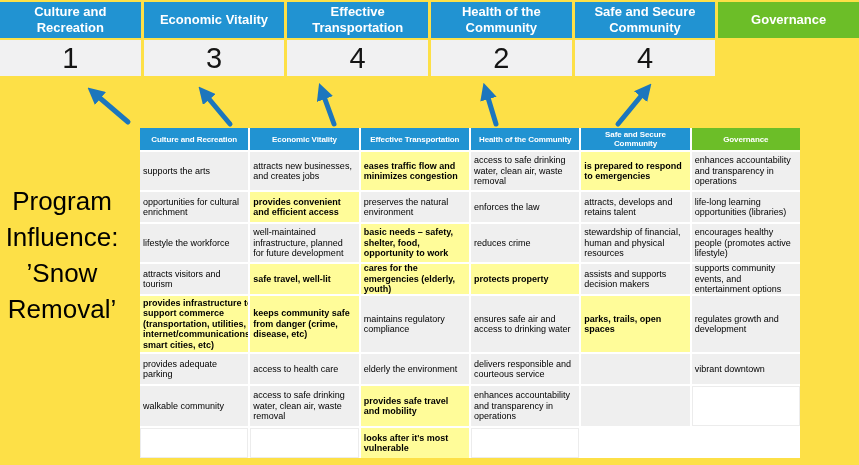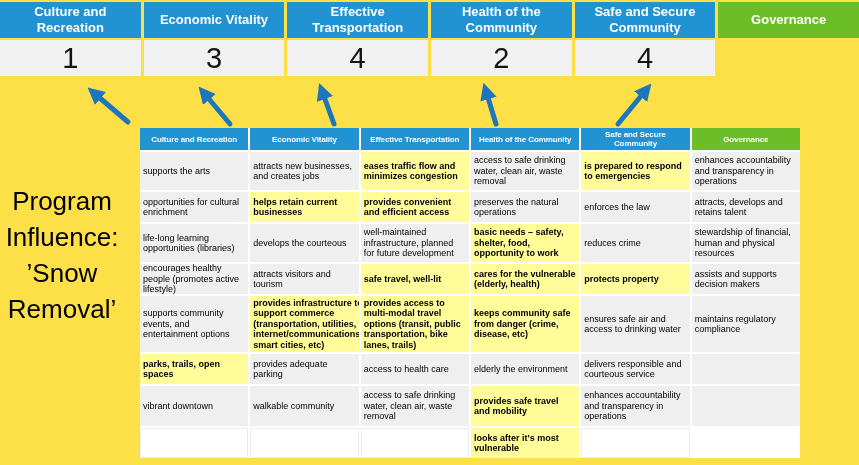--- a/index.html
+++ b/index.html
@@ -97,44 +97,43 @@
       <div class="m-head">Health of the Community</div>
       <div class="m-head">Safe and Secure Community</div>
       <div class="m-head green">Governance</div>
       <div class="m-cell plain">supports the arts</div>
       <div class="m-cell plain">attracts new businesses, and creates jobs</div>
       <div class="m-cell highlight">eases traffic flow and minimizes congestion</div>
       <div class="m-cell plain">access to safe drinking water, clean air, waste removal</div>
       <div class="m-cell highlight">is prepared to respond to emergencies</div>
       <div class="m-cell plain">enhances accountability and transparency in operations</div>
       <div class="m-cell plain">opportunities for cultural enrichment</div>
-      <div class="m-cell highlight">helps retain current businesses</div>
       <div class="m-cell highlight">provides convenient and efficient access</div>
-      <div class="m-cell plain">preserves the natural operations</div>
+      <div class="m-cell plain">preserves the natural environment</div>
       <div class="m-cell plain">enforces the law</div>
       <div class="m-cell plain">attracts, develops and retains talent</div>
       <div class="m-cell plain">life-long learning opportunities (libraries)</div>
-      <div class="m-cell plain">develops the courteous</div>
+      <div class="m-cell plain">lifestyle the workforce</div>
       <div class="m-cell plain">well-maintained infrastructure, planned for future development</div>
       <div class="m-cell highlight">basic needs – safety, shelter, food, opportunity to work</div>
       <div class="m-cell plain">reduces crime</div>
       <div class="m-cell plain">stewardship of financial, human and physical resources</div>
       <div class="m-cell plain">encourages healthy people (promotes active lifestyle)</div>
       <div class="m-cell plain">attracts visitors and tourism</div>
       <div class="m-cell highlight">safe travel, well-lit</div>
-      <div class="m-cell highlight">cares for the vulnerable (elderly, health)</div>
+      <div class="m-cell highlight">cares for the emergencies (elderly, youth)</div>
       <div class="m-cell highlight">protects property</div>
       <div class="m-cell plain">assists and supports decision makers</div>
       <div class="m-cell plain">supports community events, and entertainment options</div>
       <div class="m-cell highlight">provides infrastructure to support commerce (transportation, utilities, internet/communications, smart cities, etc)</div>
-      <div class="m-cell highlight">provides access to multi-modal travel options (transit, public transportation, bike lanes, trails)</div>
       <div class="m-cell highlight">keeps community safe from danger (crime, disease, etc)</div>
+      <div class="m-cell plain">maintains regulatory compliance</div>
       <div class="m-cell plain">ensures safe air and access to drinking water</div>
-      <div class="m-cell plain">maintains regulatory compliance</div>
       <div class="m-cell highlight">parks, trails, open spaces</div>
+      <div class="m-cell plain">regulates growth and development</div>
       <div class="m-cell plain">provides adequate parking</div>
       <div class="m-cell plain">access to health care</div>
       <div class="m-cell plain">elderly the environment</div>
       <div class="m-cell plain">delivers responsible and courteous service</div>
       <div class="m-cell plain"></div>
       <div class="m-cell plain">vibrant downtown</div>
       <div class="m-cell plain">walkable community</div>
       <div class="m-cell plain">access to safe drinking water, clean air, waste removal</div>
       <div class="m-cell highlight">provides safe travel and mobility</div>
       <div class="m-cell plain">enhances accountability and transparency in operations</div>

